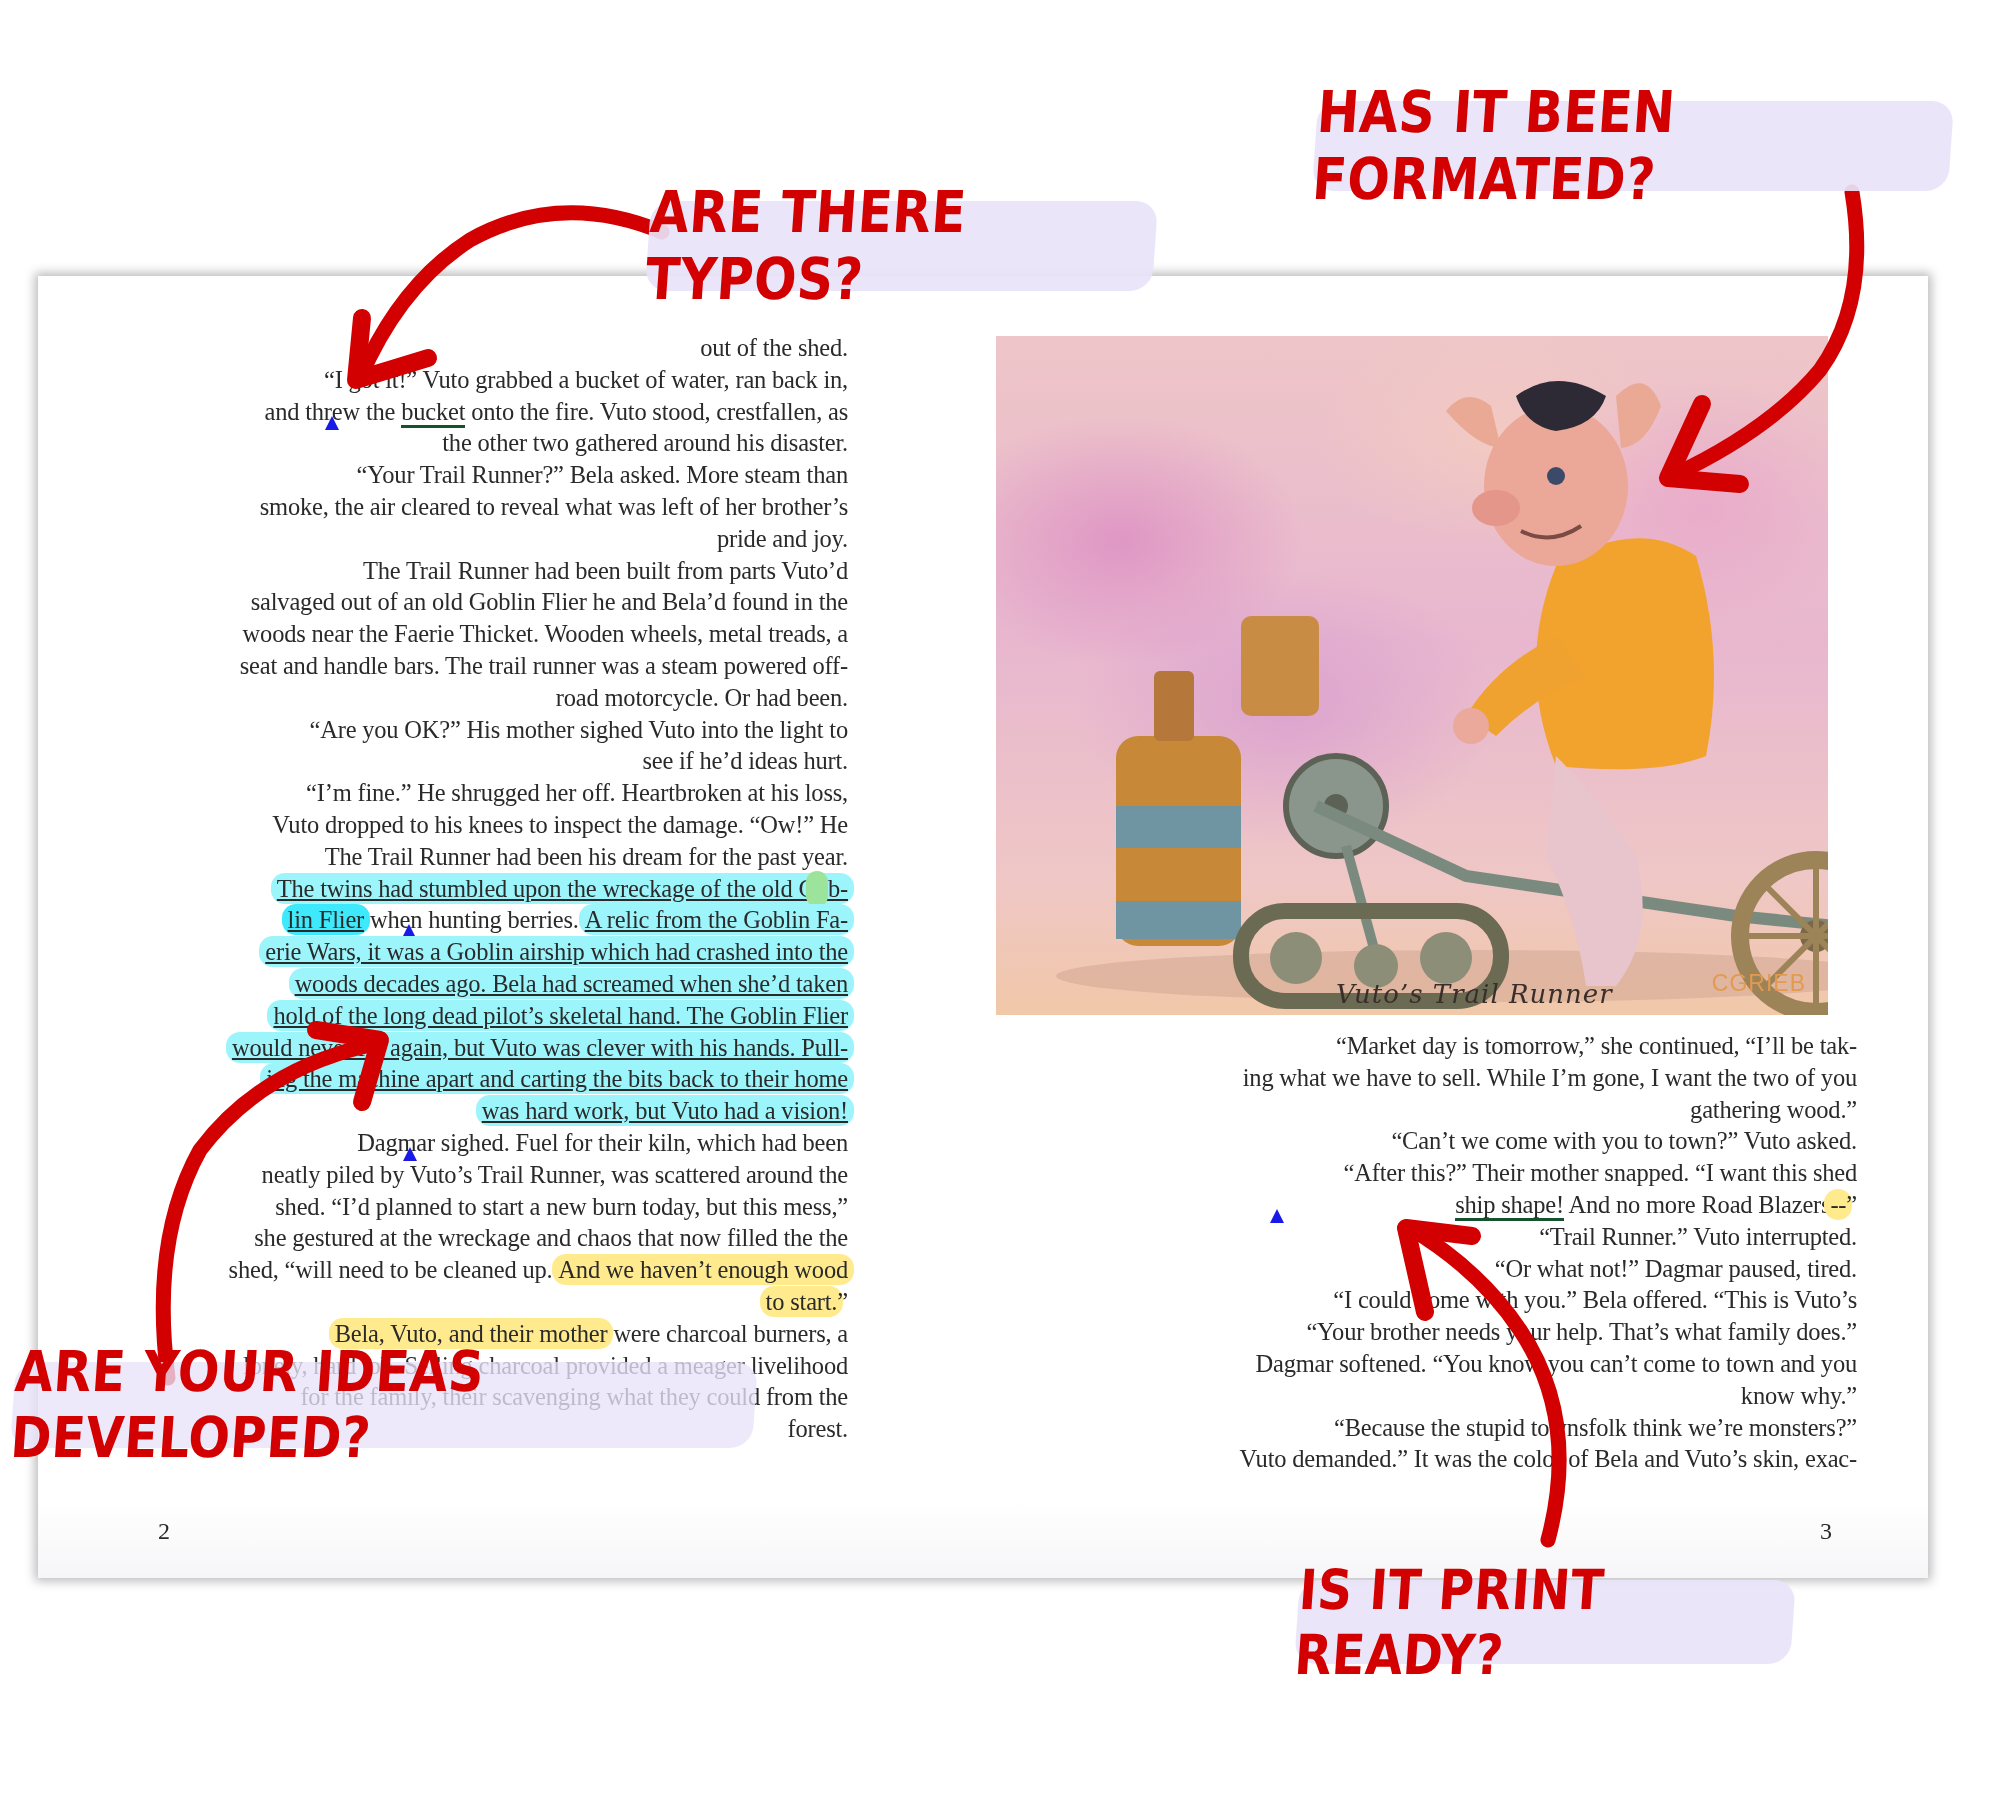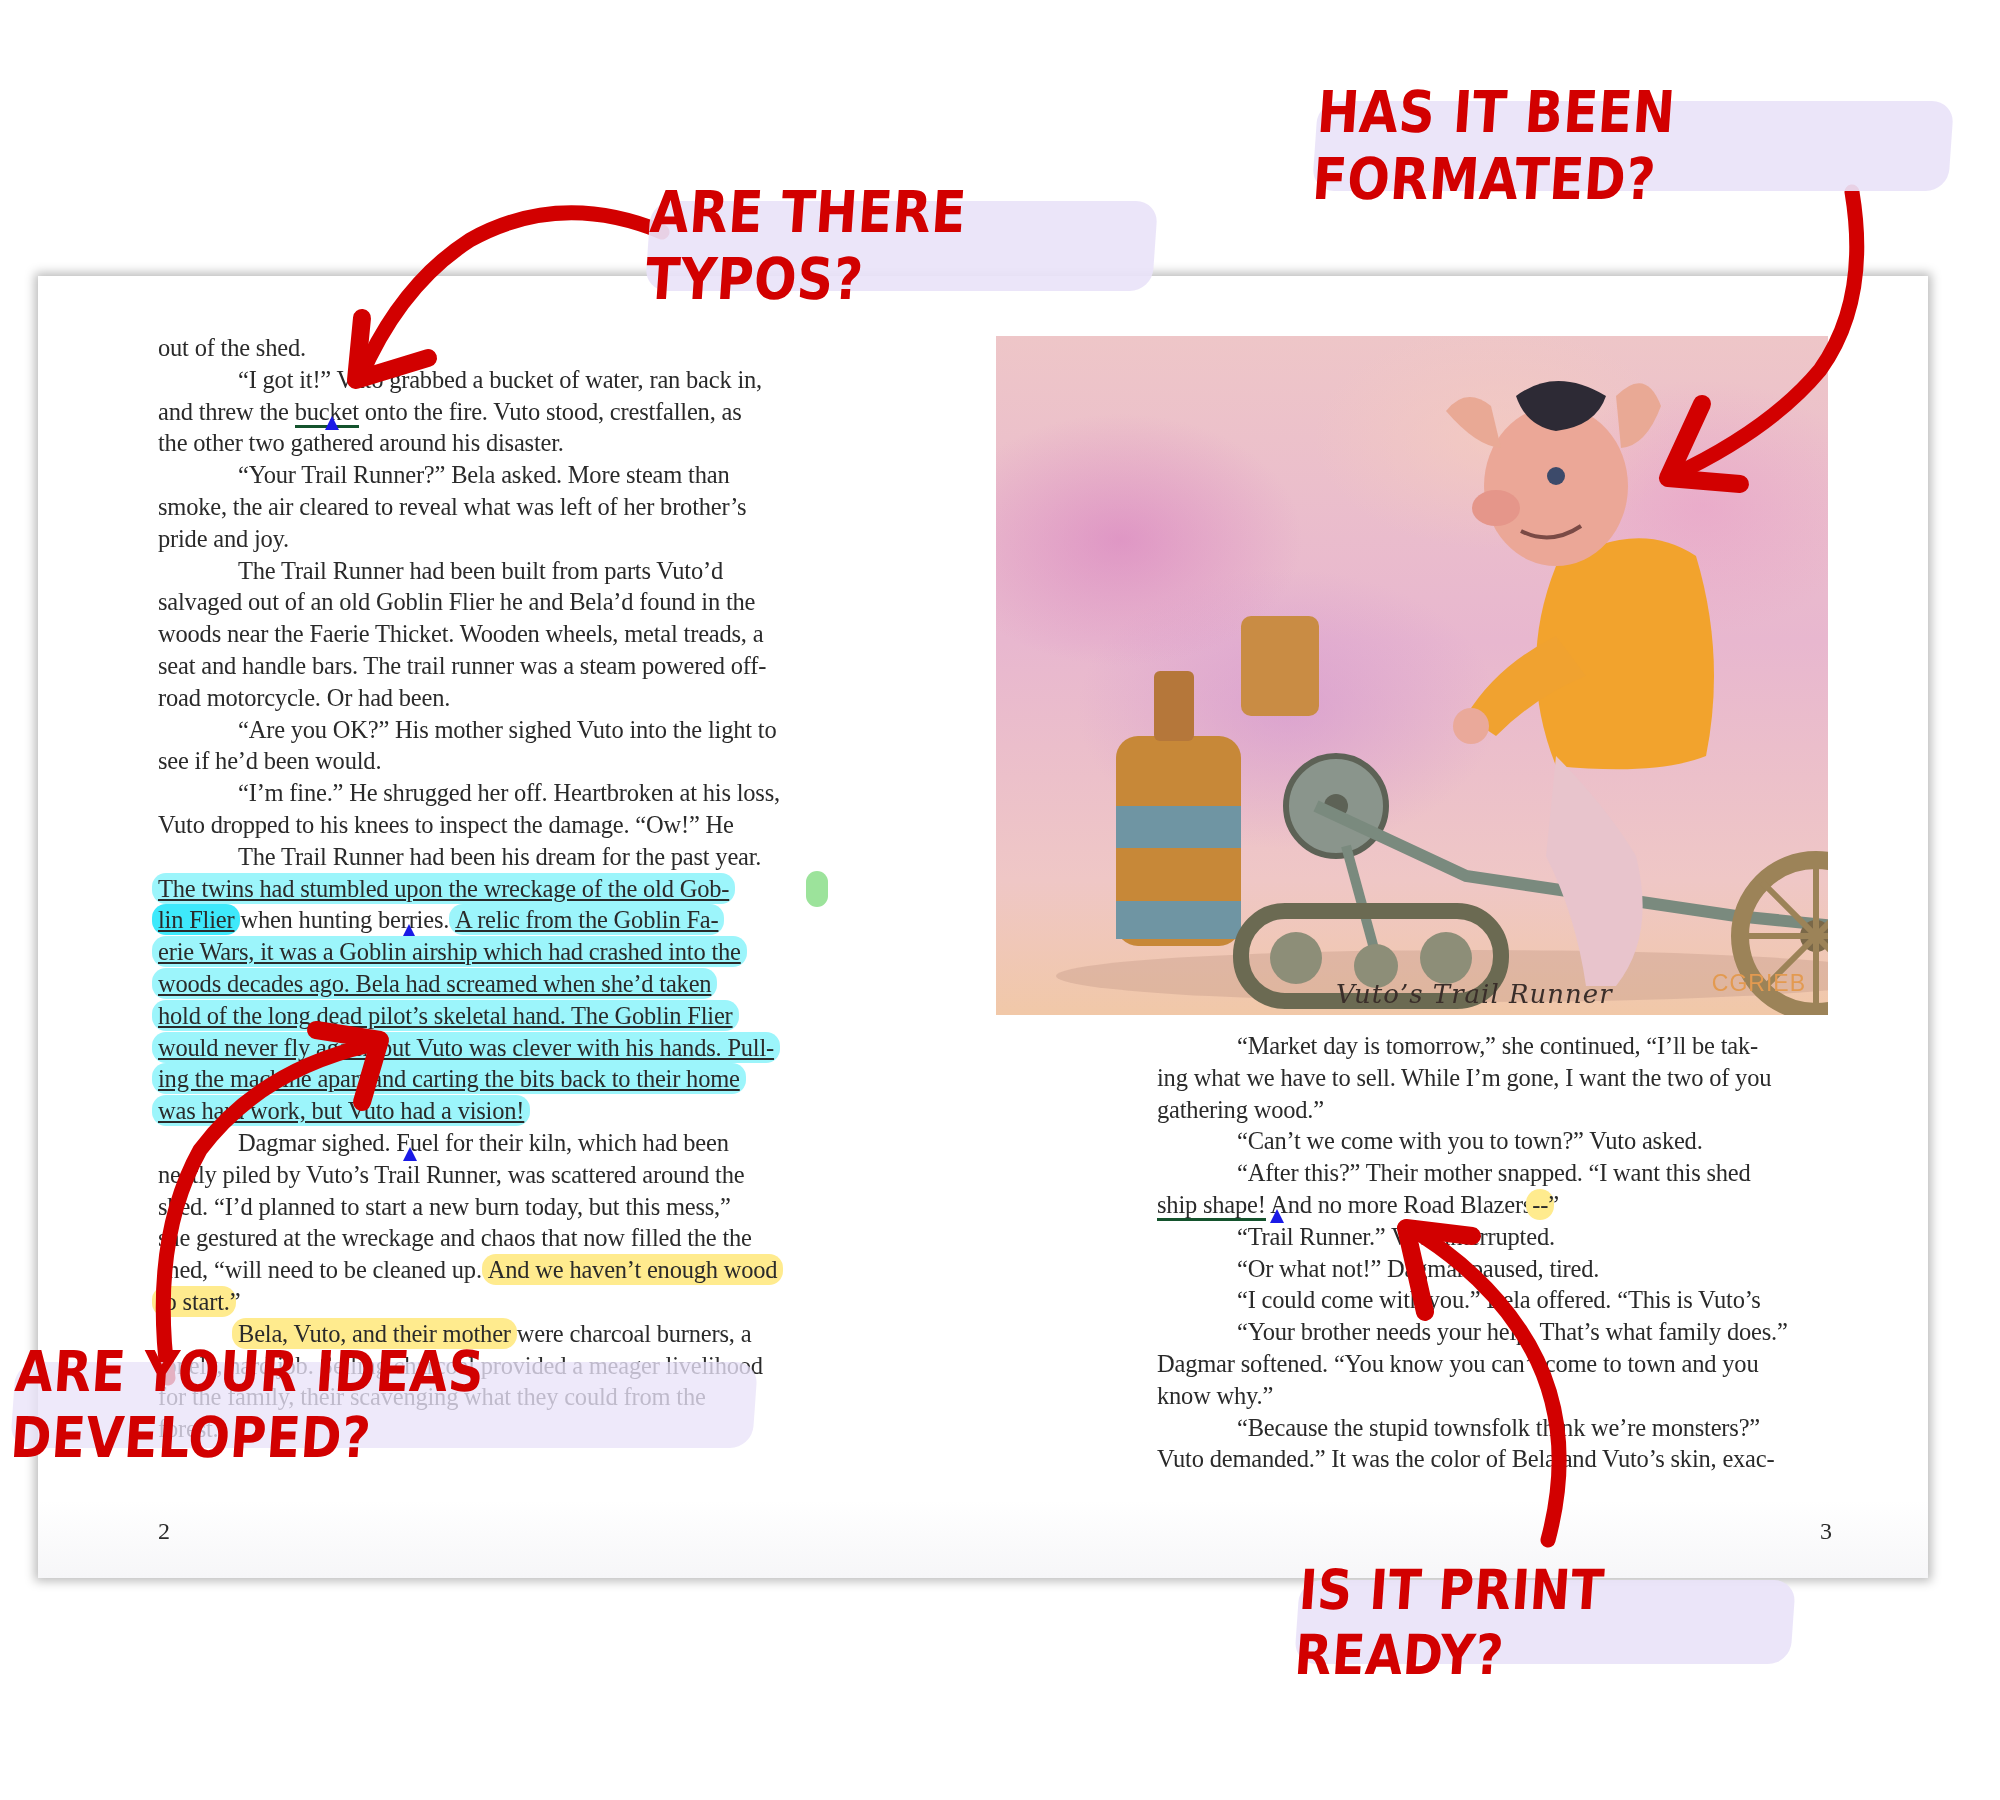--- a/index.html
+++ b/index.html
@@ -1,21 +1,21 @@
 <!DOCTYPE html>
 <html><head>
 <meta charset="utf-8">
 <style>
   html, body { margin:0; padding:0; }
   body { width:2000px; height:1800px; background:#ffffff; position:relative; overflow:hidden; font-family:"Liberation Serif", serif; }
   .frame { position:absolute; left:38px; top:276px; width:1890px; height:1302px; background:linear-gradient(#ffffff 0%, #ffffff 94%, #f6f6f8 100%); box-shadow: 0 0 10px 3px rgba(0,0,0,0.28); }
   .col { position:absolute; font-size:24.5px; line-height:31.8px; color:#2a2a2a; letter-spacing:-0.2px; }
   .col-left { left:158px; top:332px; width:690px; }
   .col-right { left:1157px; top:1030px; width:700px; }
-  .ln { display:block; white-space:nowrap; height:31.8px; position:relative; }
+  .ln { display:block; white-space:nowrap; height:31.8px; position:relative;text-align:right; }
   .ind { padding-left:80px; }
   .hl-cyan { background:#9cf5fb; border-radius:14px; padding:2px 6px; margin:12px -6px; box-decoration-break:clone;text-decoration:underline; }
   .hl-yellow { background:#ffeb8e; border-radius:14px; padding:2px 6px; margin:0 -6px; }
   .hl-green { background:#9ce39b; border-radius:12px; }
   .hl-cyan-dark { background:#3ee9fb; }
   .ul-blue { border-bottom:3px solid #14532d; }
   .caret { position:absolute; width:0; height:0; border-left:7px solid transparent; border-right:7px solid transparent; border-bottom:14px solid #1a1ae6; }
   .pagenum { position:absolute; font-size:24px; color:#2a2a2a; }
   .illustration { position:absolute; left:996px; top:336px; width:832px; height:679px; overflow:hidden;
     background:
@@ -42,21 +42,21 @@
   <span class="ln">the other two gathered around his disaster.</span>
   <span class="ln ind">“Your Trail Runner?” Bela asked. More steam than</span>
   <span class="ln">smoke, the air cleared to reveal what was left of her brother’s</span>
   <span class="ln">pride and joy.</span>
   <span class="ln ind">The Trail Runner had been built from parts Vuto’d</span>
   <span class="ln">salvaged out of an old Goblin Flier he and Bela’d found in the</span>
   <span class="ln">woods near the Faerie Thicket. Wooden wheels, metal treads, a</span>
   <span class="ln">seat and handle bars. The trail runner was a steam powered off-</span>
   <span class="ln">road motorcycle. Or had been.</span>
   <span class="ln ind">“Are you OK?” His mother sighed Vuto into the light to</span>
-  <span class="ln">see if he’d been would.</span>
+  <span class="ln">see if he’d ideas hurt.</span>
   <span class="ln ind">“I’m fine.” He shrugged her off. Heartbroken at his loss,</span>
   <span class="ln">Vuto dropped to his knees to inspect the damage. “Ow!” He</span>
   <span class="ln ind">The Trail Runner had been his dream for the past year.</span>
   <span class="ln"><span class="hl-cyan">The twins had stumbled upon the wreckage of the old Gob-</span><span class="hl-green" style="position:absolute; left:648px; top:-2px; width:22px; height:36px;"></span></span>
   <span class="ln"><span class="hl-cyan hl-cyan-dark">lin Flier</span><span> when hunting berries. </span><span class="hl-cyan">A relic from the Goblin Fa-</span><span class="caret" style="left:244px; top:20px;"></span></span>
   <span class="ln"><span class="hl-cyan">erie Wars, it was a Goblin airship which had crashed into the</span></span>
   <span class="ln"><span class="hl-cyan">woods decades ago. Bela had screamed when she’d taken</span></span>
   <span class="ln"><span class="hl-cyan">hold of the long dead pilot’s skeletal hand. The Goblin Flier</span></span>
   <span class="ln"><span class="hl-cyan">would never fly again, but Vuto was clever with his hands. Pull-</span></span>
   <span class="ln"><span class="hl-cyan">ing the machine apart and carting the bits back to their home</span></span>

